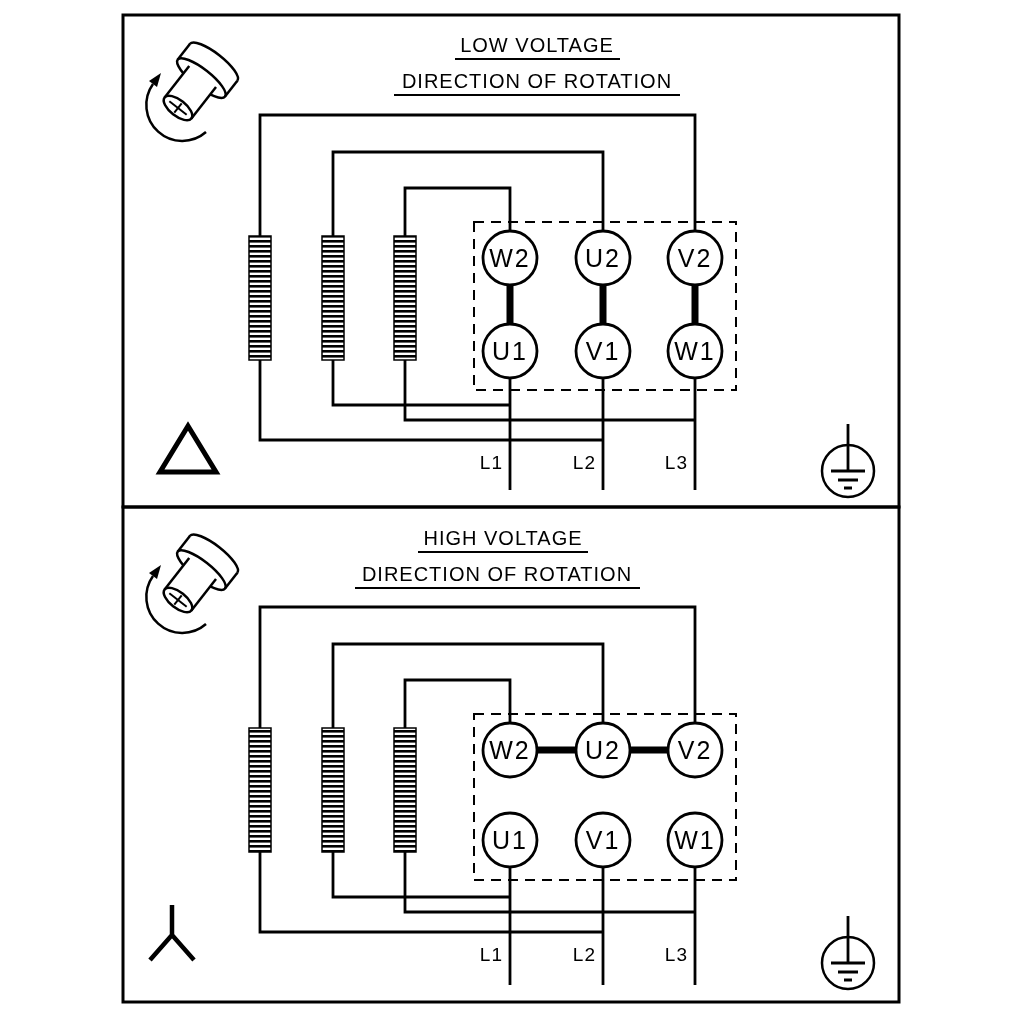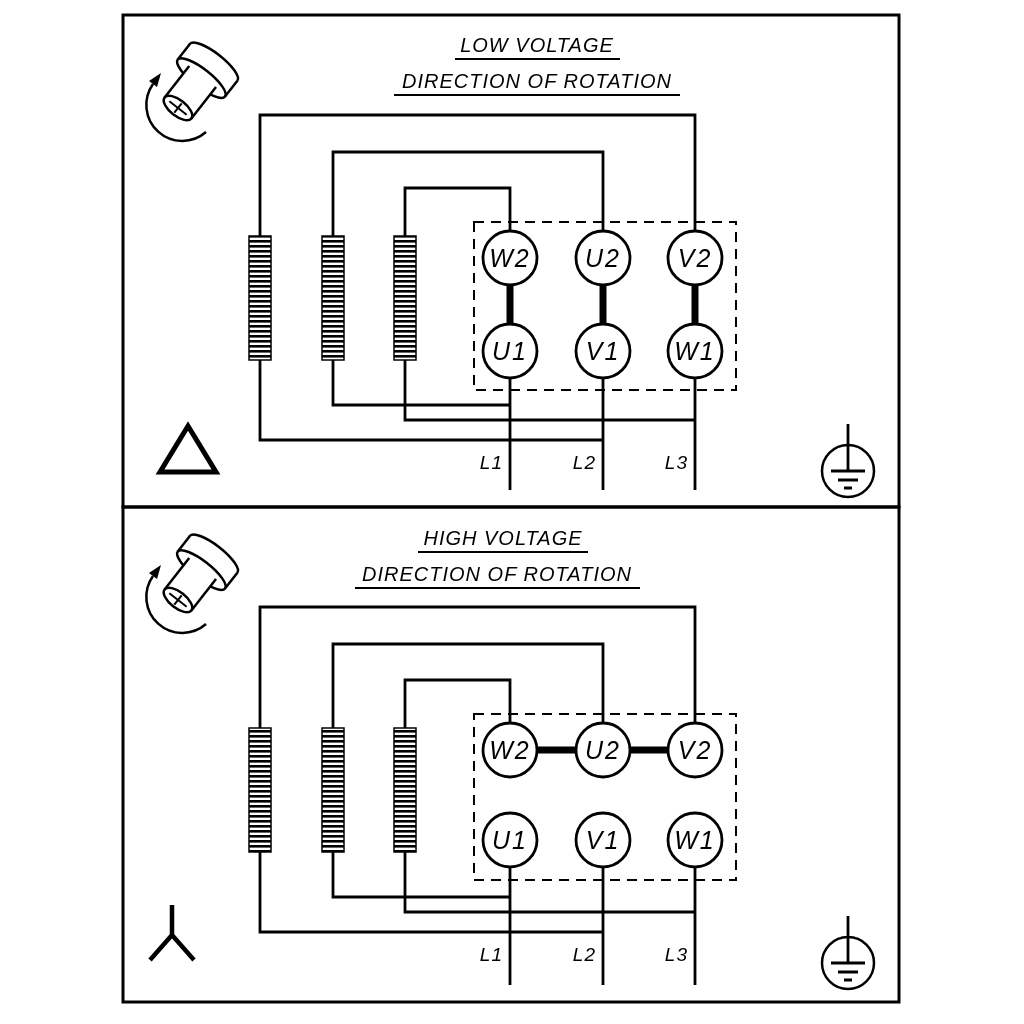--- a/index.html
+++ b/index.html
@@ -1,17 +1,17 @@
 <!DOCTYPE html>
 <html><head>
 <meta charset="utf-8">
 <style>
   html,body{margin:0;padding:0;background:#ffffff;}
   .canvas{position:relative;width:1024px;height:1024px;background:#ffffff;
-          font-family:"Liberation Sans",sans-serif;overflow:hidden;font-style:italic;}
+          font-family:"Liberation Sans",sans-serif;overflow:hidden;}
   svg{display:block;}
   svg text{font-family:"Liberation Sans",sans-serif;fill:#000;}
   .t-title{font-size:20px;letter-spacing:1px;}
   .t-term{font-size:25px;letter-spacing:2px;}
   .t-line{font-size:19px;letter-spacing:1px;}
   .stk{stroke:#000;fill:none;}
   .w30{stroke-width:3;}
   .w28{stroke-width:2.8;}
   .w25{stroke-width:2.5;}
   .w20{stroke-width:2;}

